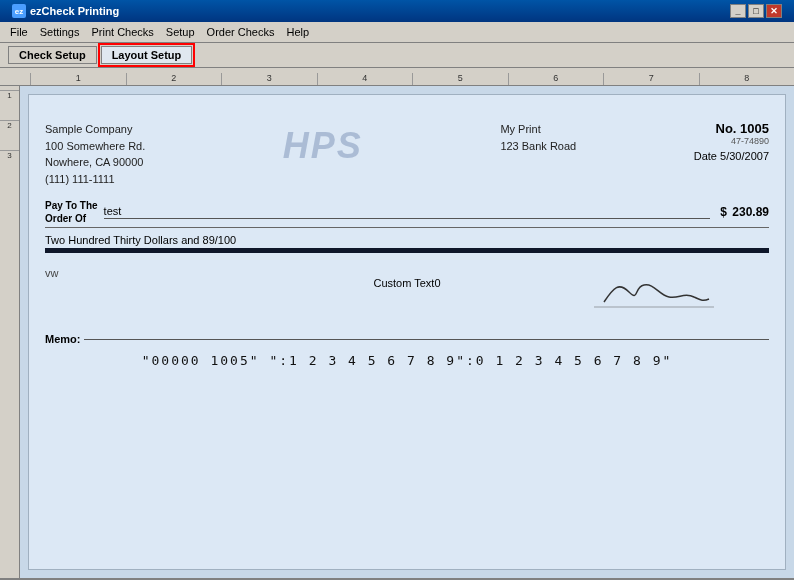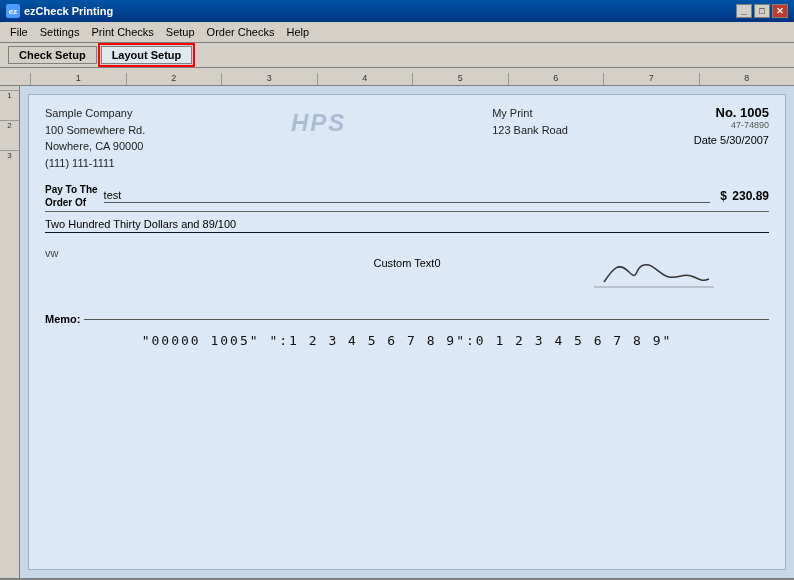--- a/index.html
+++ b/index.html
@@ -5,21 +5,21 @@
     * { margin: 0; padding: 0; box-sizing: border-box; }
     body { font-family: 'Segoe UI', Tahoma, Arial, sans-serif; font-size: 11px; background: #d4d0c8; width: 794px; height: 580px; overflow: hidden; }
 
     
     .title-bar {
       background: linear-gradient(to bottom, #0054a6, #003580);
       color: white;
       height: 22px;
       display: flex;
       align-items: center;
-      padding: 0 6px;
+      padding: 0 12px;
       font-size: 11px;
       font-weight: bold;
     }
     .title-bar-icon {
       width: 14px; height: 14px;
       background: #4a9eff;
       margin-right: 4px;
       border-radius: 2px;
       display: flex; align-items: center; justify-content: center;
       font-size: 8px; color: white;
@@ -139,28 +139,29 @@
       border: 1px solid #a0b0c0;
       padding: 10px 16px;
       position: relative;
       height: 100%;
     }
 
     .check-top-row {
       display: flex;
       justify-content: space-between;
       margin-bottom: 4px;
+      margin-top: 16px;
     }
     .check-company {
       font-size: 11px;
       line-height: 1.5;
       color: #222;
     }
     .check-hps {
-      font-size: 24px;
+      font-size: 36px;
       font-weight: bold;
       color: rgba(150, 170, 200, 0.7);
       font-style: italic;
       letter-spacing: 2px;
       margin-top: 4px;
       padding: 0 20px;
     }
     .check-bank {
       font-size: 11px;
       line-height: 1.5;
@@ -210,21 +211,21 @@
       margin-left: 10px;
       white-space: nowrap;
     }
     .dollar-sign {
       margin-right: 2px;
     }
 
     .amount-words {
       font-size: 11px;
       margin-top: 6px;
-      border-bottom: 1px solid #0f172a;
+      border-bottom: 5px solid #0f172a;
       padding-bottom: 2px;
     }
 
     .check-middle {
       display: flex;
       margin-top: 14px;
       gap: 18px;
     }
     .check-left-col {
       flex: 1;

